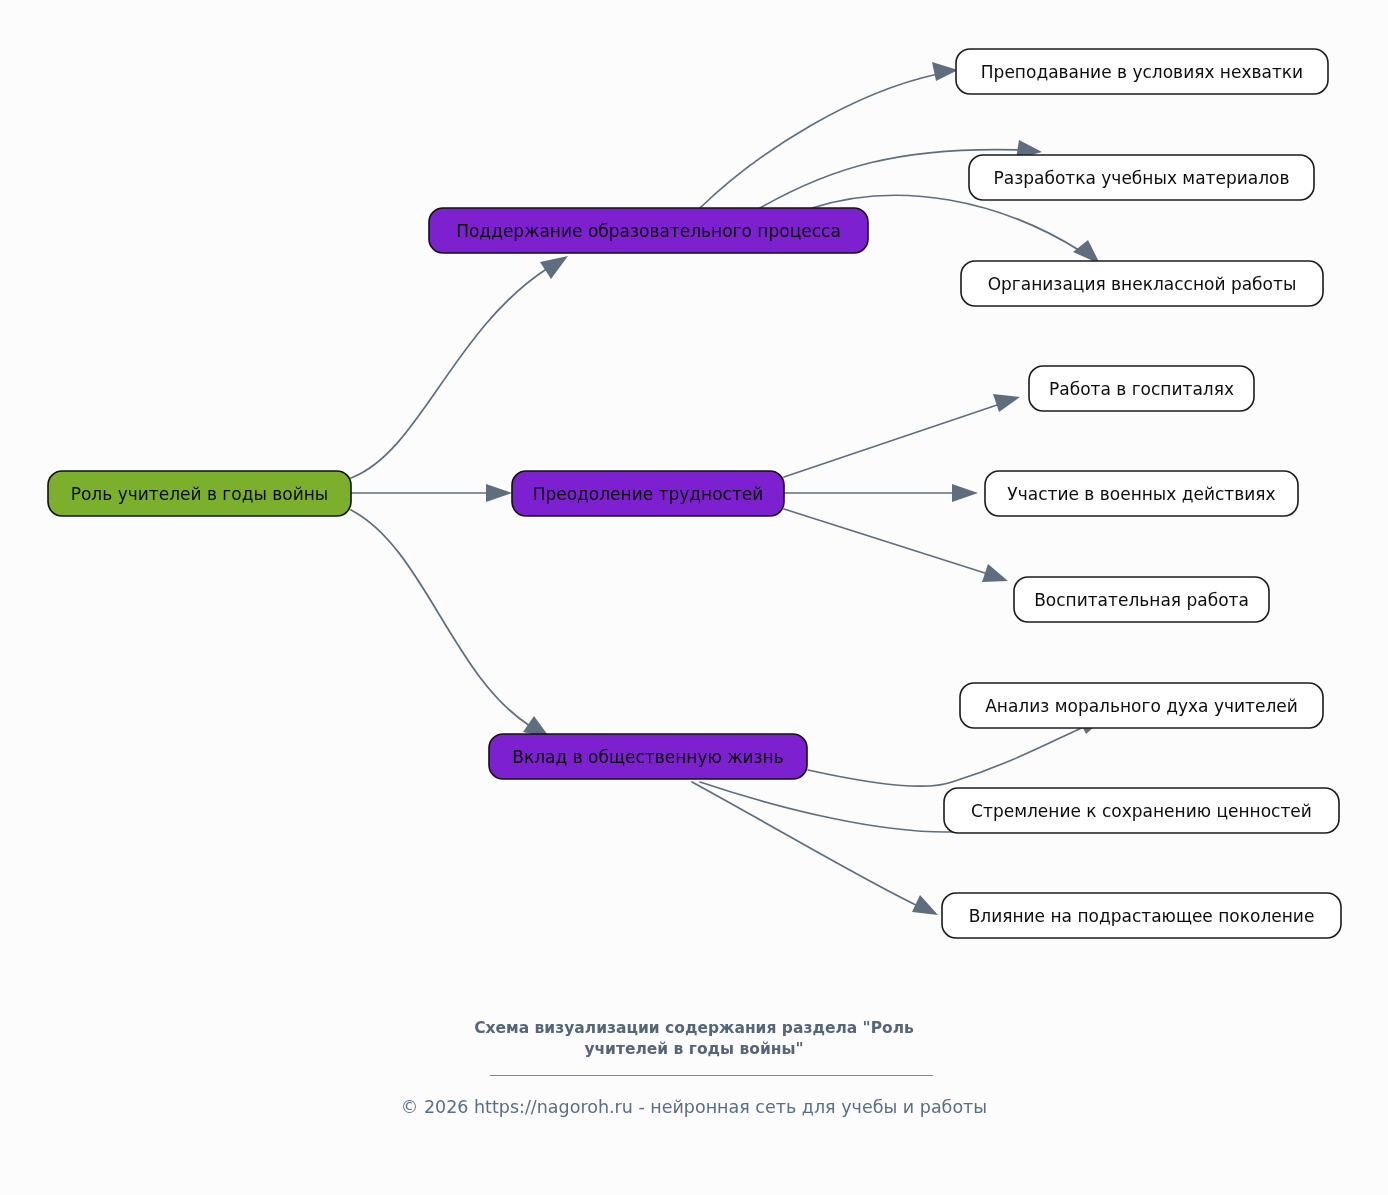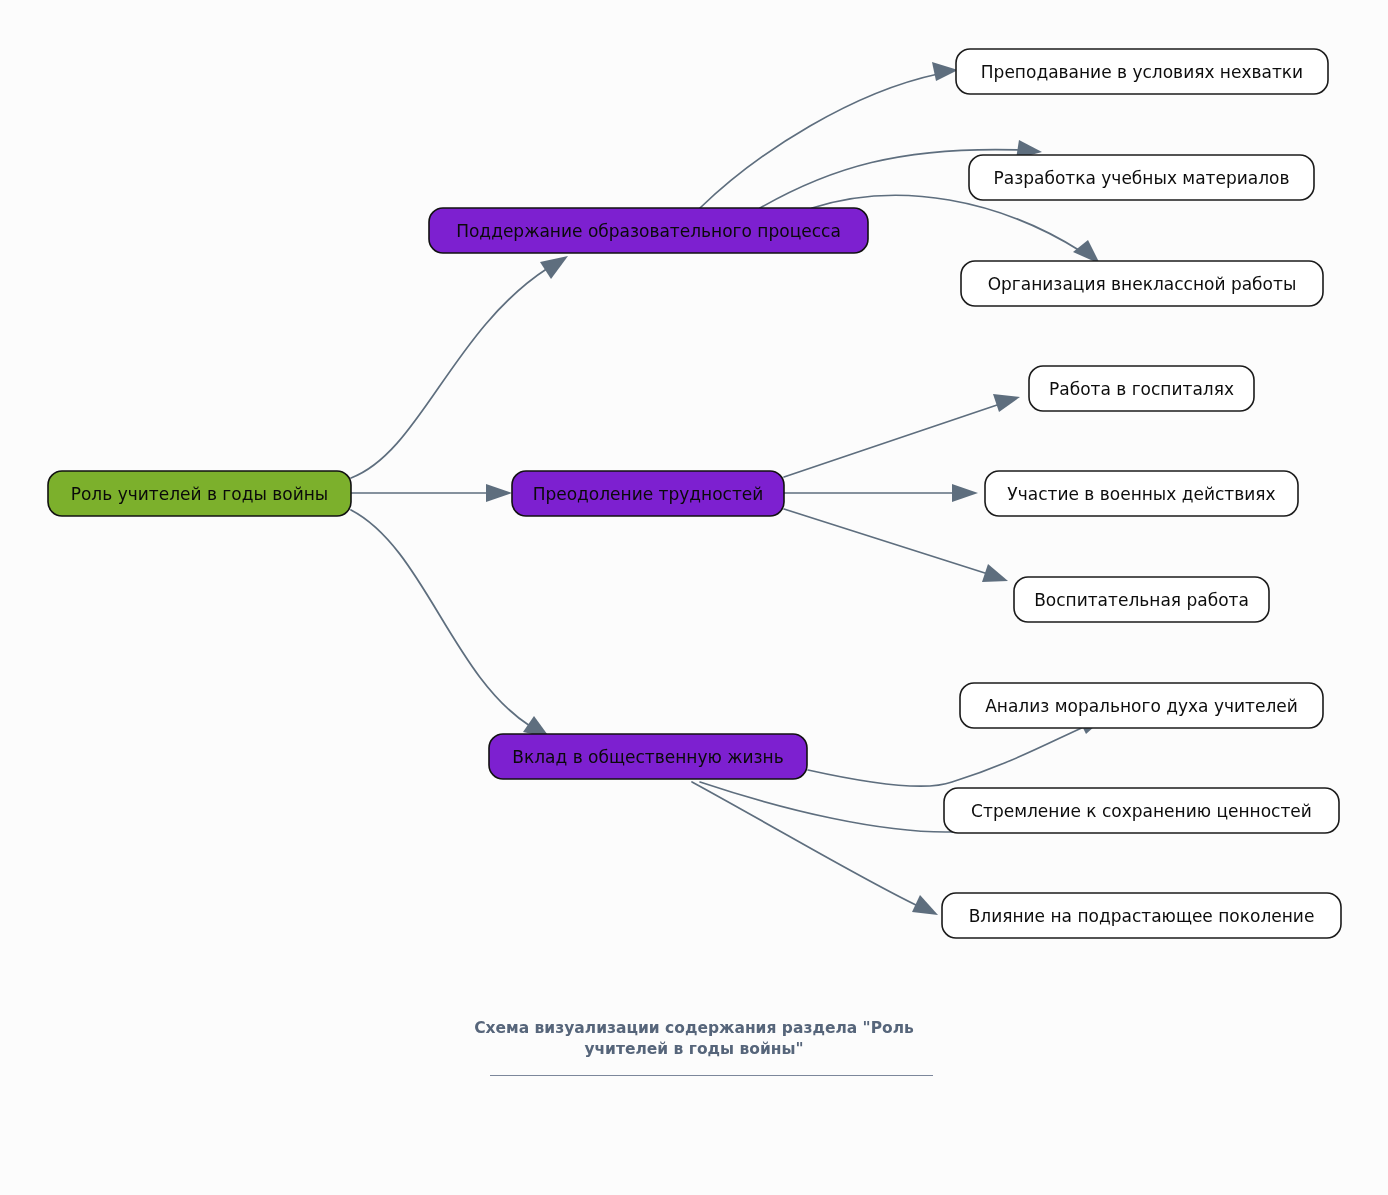--- a/index.html
+++ b/index.html
@@ -238,14 +238,15 @@
     </g>
   </svg>
 
   <div class="footer-caption">
     <span class="cap-line">Схема визуализации содержания раздела "Роль</span>
     <span class="cap-line">учителей в годы войны"</span>
   </div>
 
   <div class="footer-divider"></div>
 
+  <div class="footer-copyright">© 2026 https://nagoroh.ru - нейронная сеть для учебы и работы</div>
 
 </div>
 
 </body></html>

